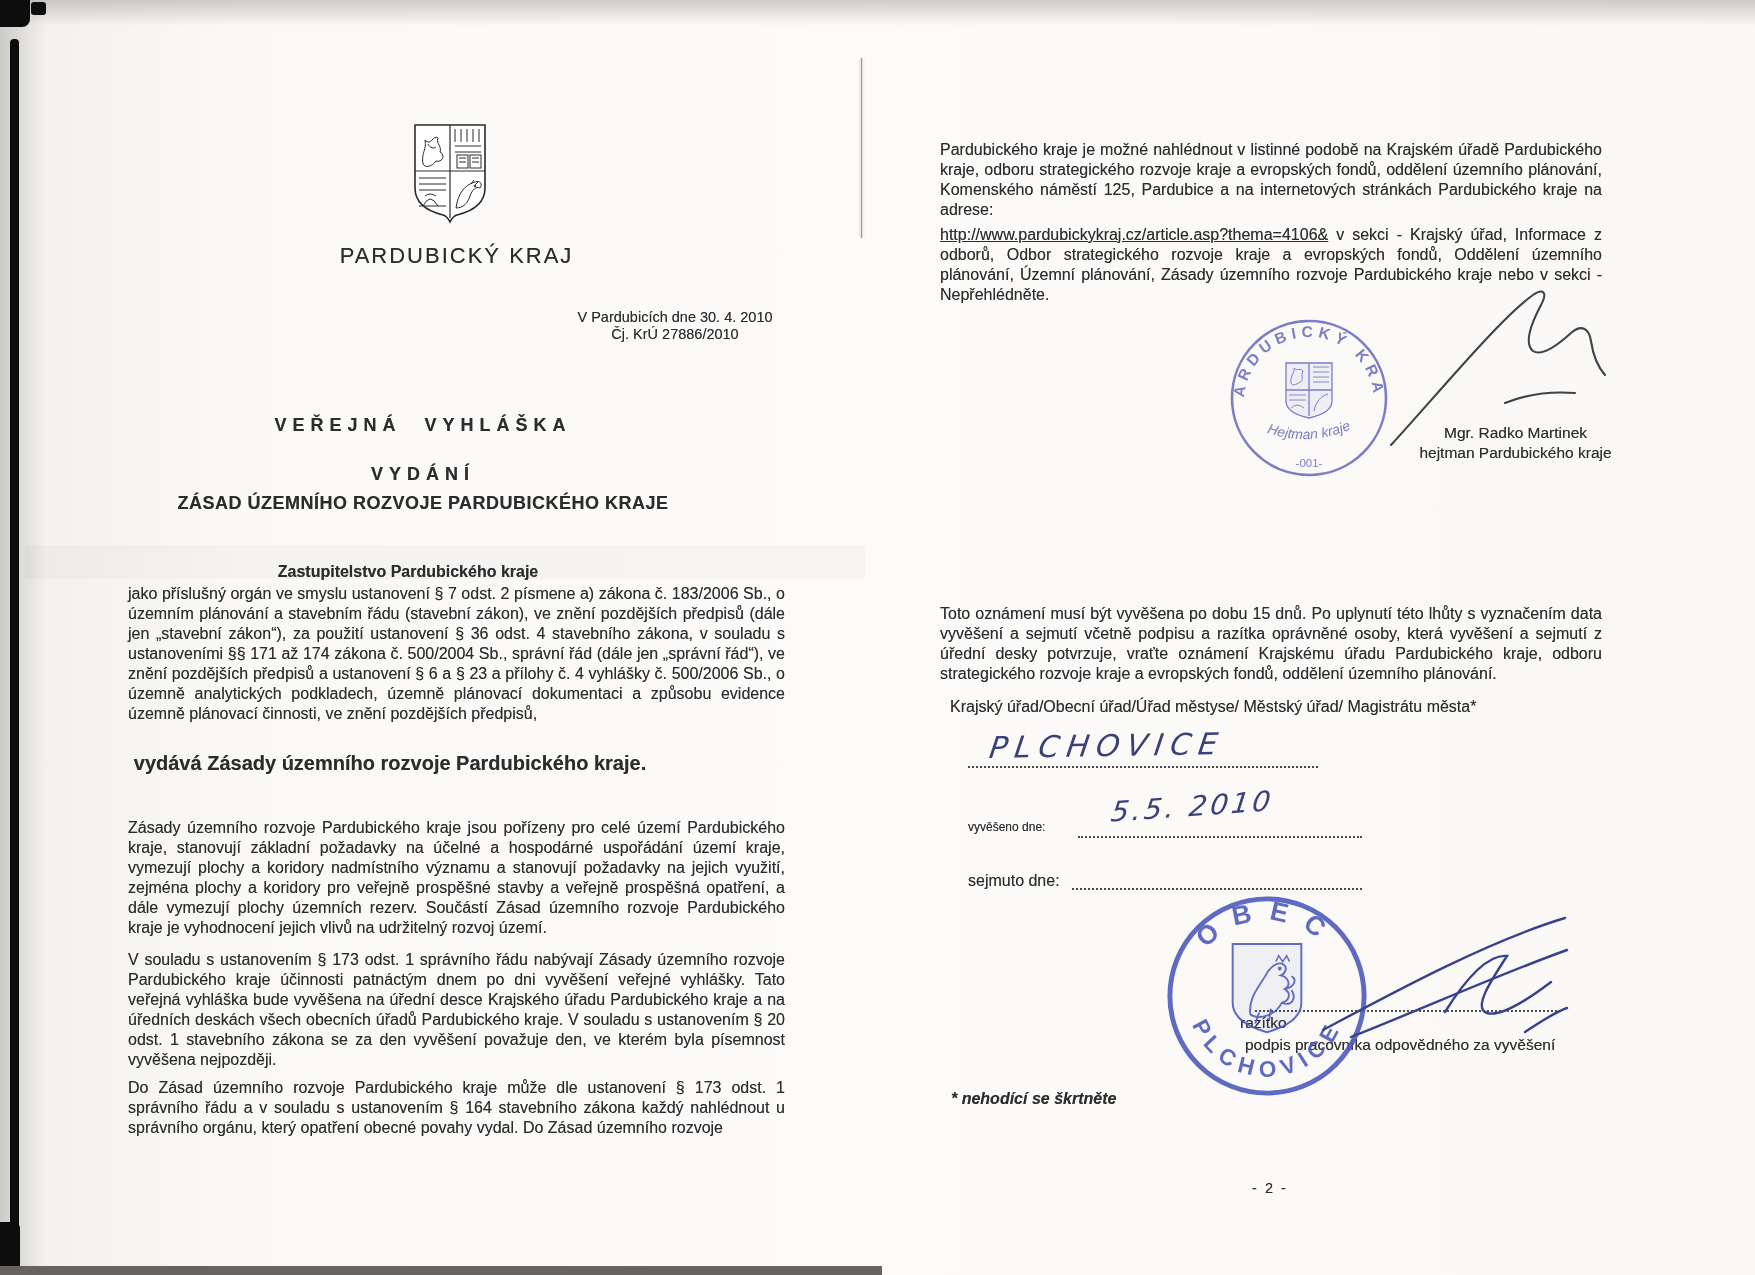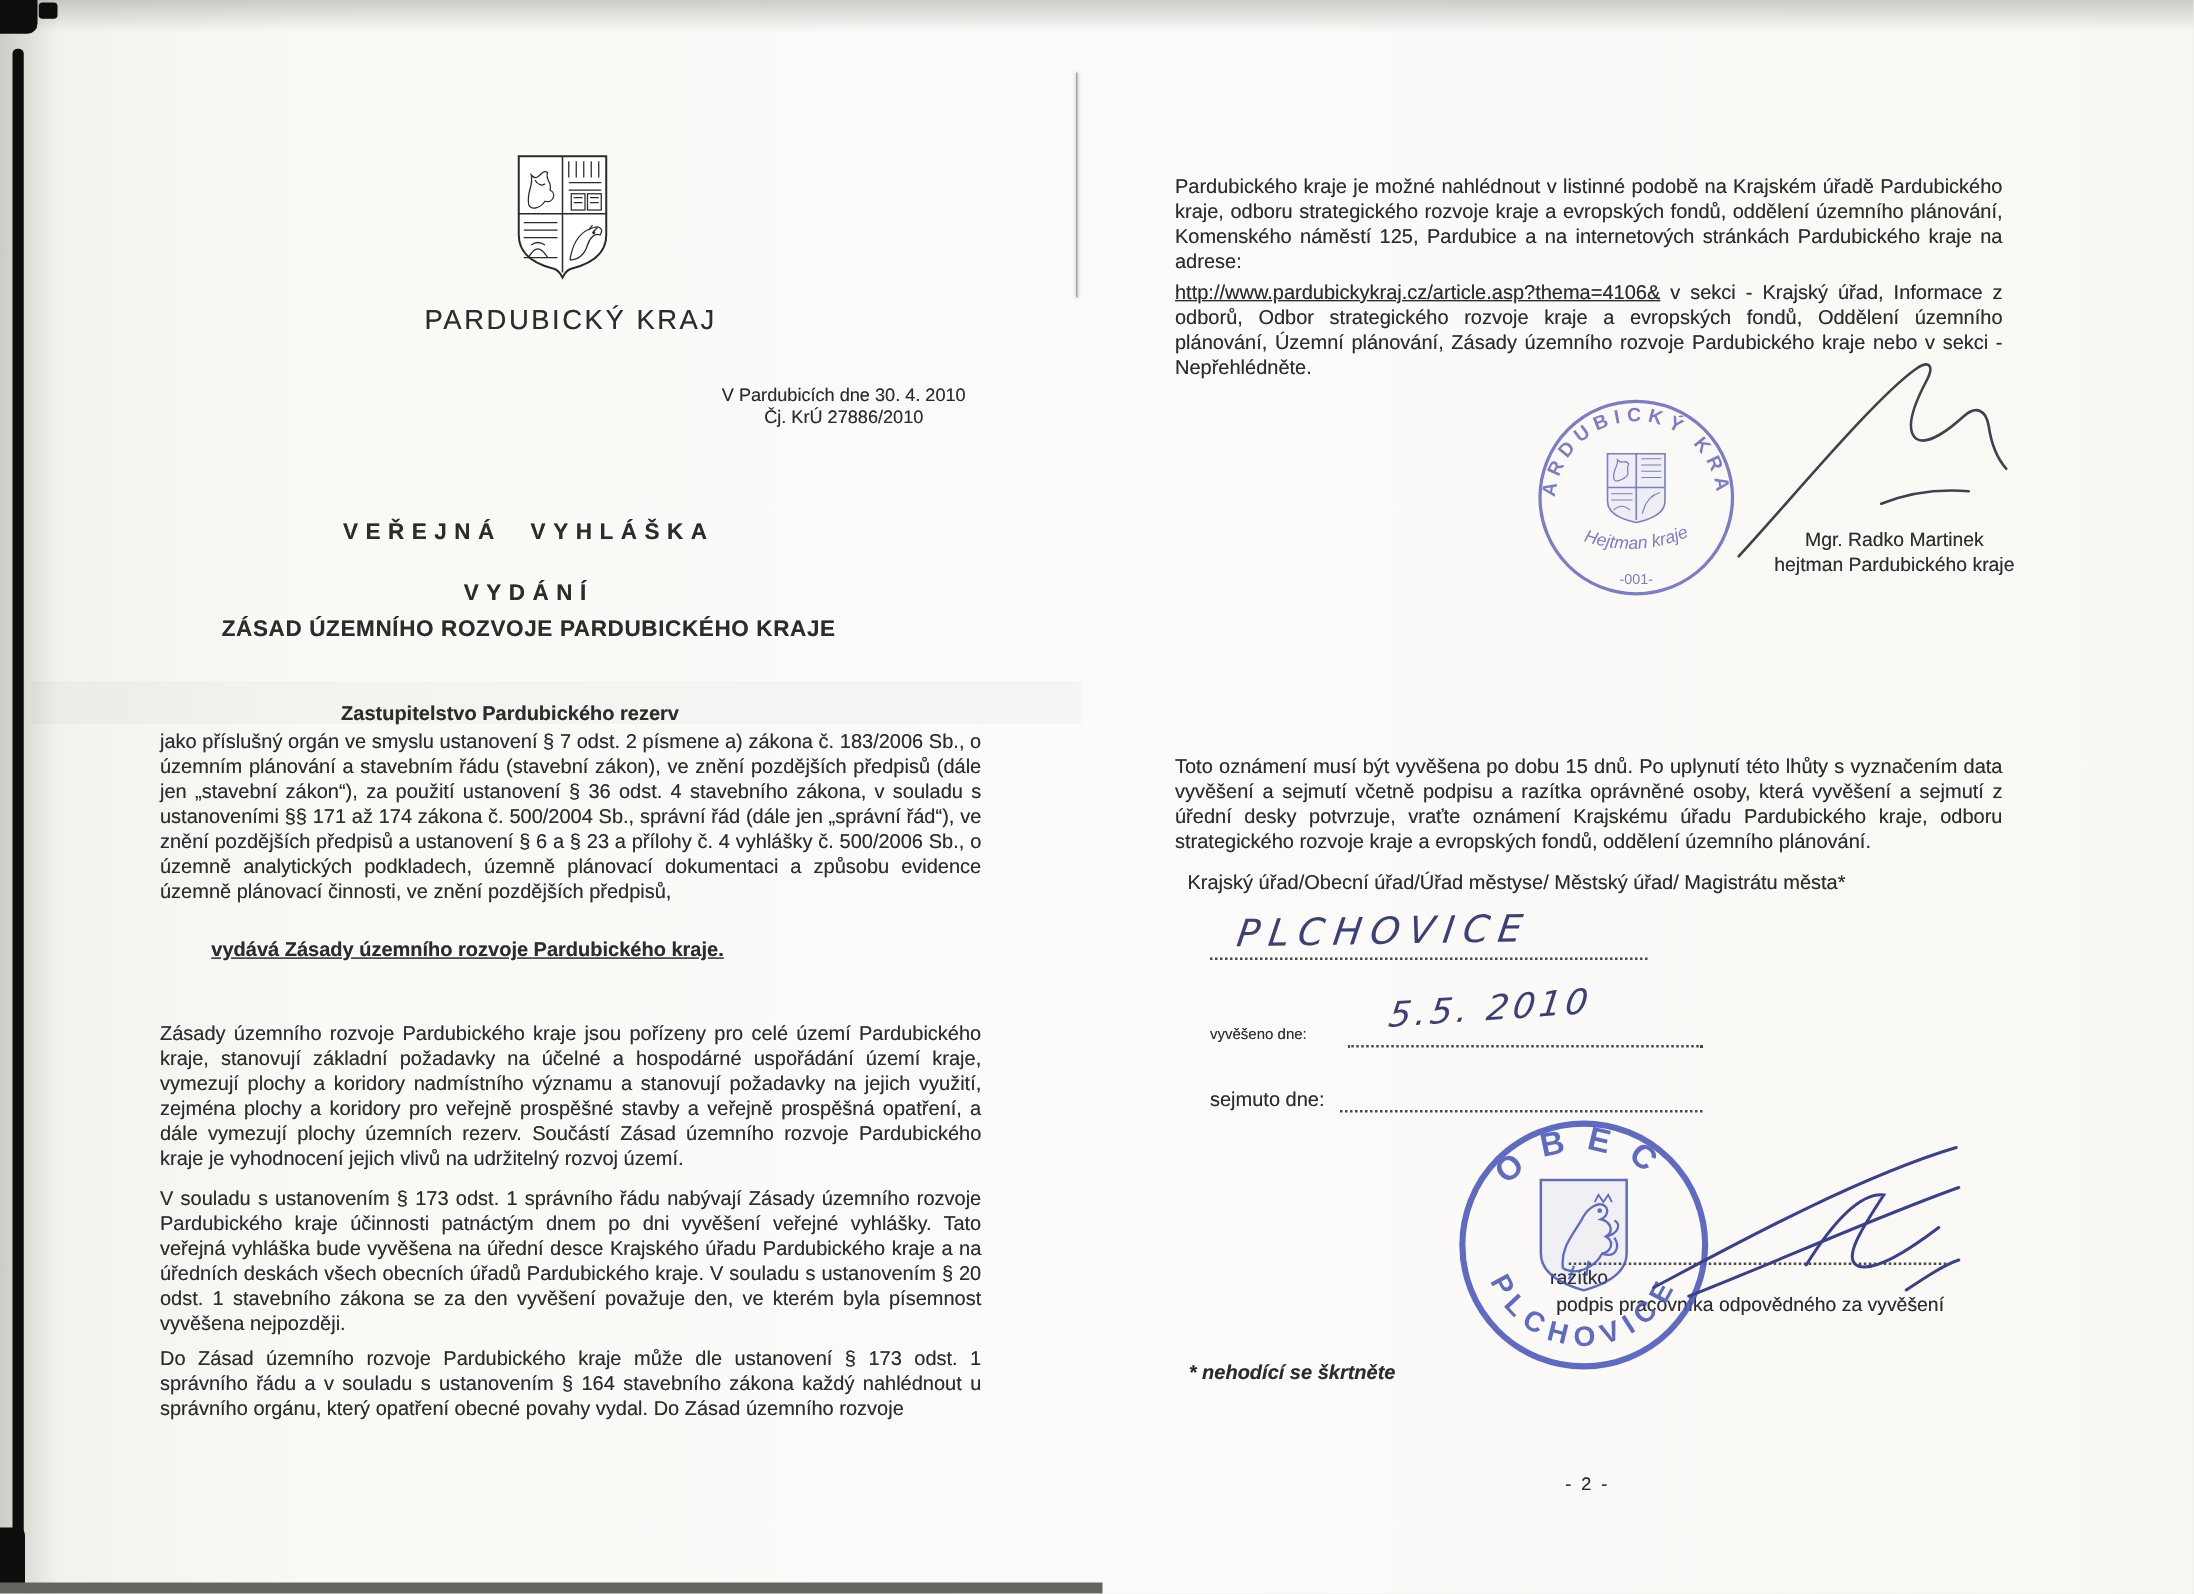--- a/index.html
+++ b/index.html
@@ -76,25 +76,25 @@
     <div>V Pardubicích dne 30. 4. 2010</div>
     <div>Čj. KrÚ 27886/2010</div>
   </div>
 
   <div class="abs txt heading-sp center" style="left:128px;top:464px;width:590px;">VYDÁNÍ</div>
 
   <div class="abs txt heading-sp center" style="left:128px;top:415px;width:590px;">VEŘEJNÁ VYHLÁŠKA</div>
 
   <div class="abs txt bold center" style="left:108px;top:493px;width:630px;font-size:18px;letter-spacing:.5px;">ZÁSAD ÚZEMNÍHO ROZVOJE PARDUBICKÉHO KRAJE</div>
 
-  <div class="abs txt bold center" style="left:118px;top:563px;width:580px;font-size:16px;">Zastupitelstvo Pardubického rezerv</div>
+  <div class="abs txt bold center" style="left:118px;top:563px;width:580px;font-size:16px;">Zastupitelstvo Pardubického kraje</div>
 
   <div class="abs txt body-text" style="left:128px;top:584px;width:657px;">jako příslušný orgán ve smyslu ustanovení § 7 odst. 2 písmene a) zákona č. 183/2006 Sb., o územním plánování a stavebním řádu (stavební zákon), ve znění pozdějších předpisů (dále jen „stavební zákon“), za použití ustanovení § 36 odst. 4 stavebního zákona, v souladu s ustanoveními §§ 171 až 174 zákona č. 500/2004 Sb., správní řád (dále jen „správní řád“), ve znění pozdějších předpisů a ustanovení § 6 a § 23 a přílohy č. 4 vyhlášky č. 500/2006 Sb., o územně analytických podkladech, územně plánovací dokumentaci a způsobu evidence územně plánovací činnosti, ve znění pozdějších předpisů,</div>
 
-  <div class="abs txt bold center" style="left:84px;top:752px;width:580px;font-size:16px;text-decoration:underline;">vydává Zásady územního rozvoje Pardubického kraje.</div>
+  <div class="abs txt bold center" style="left:100px;top:752px;width:580px;font-size:20px;">vydává Zásady územního rozvoje Pardubického kraje.</div>
 
 
   <div class="abs txt body-text" style="left:128px;top:818px;width:657px;">Zásady územního rozvoje Pardubického kraje jsou pořízeny pro celé území Pardubického kraje, stanovují základní požadavky na účelné a hospodárné uspořádání území kraje, vymezují plochy a koridory nadmístního významu a stanovují požadavky na jejich využití, zejména plochy a koridory pro veřejně prospěšné stavby a veřejně prospěšná opatření, a dále vymezují plochy územních rezerv. Součástí Zásad územního rozvoje Pardubického kraje je vyhodnocení jejich vlivů na udržitelný rozvoj území.</div>
 
   <div class="abs txt body-text" style="left:128px;top:950px;width:657px;">V souladu s ustanovením § 173 odst. 1 správního řádu nabývají Zásady územního rozvoje Pardubického kraje účinnosti patnáctým dnem po dni vyvěšení veřejné vyhlášky. Tato veřejná vyhláška bude vyvěšena na úřední desce Krajského úřadu Pardubického kraje a na úředních deskách všech obecních úřadů Pardubického kraje. V souladu s ustanovením § 20 odst. 1 stavebního zákona se za den vyvěšení považuje den, ve kterém byla písemnost vyvěšena nejpozději.</div>
 
   <div class="abs txt body-text" style="left:128px;top:1078px;width:657px;">Do Zásad územního rozvoje Pardubického kraje může dle ustanovení § 173 odst. 1 správního řádu a v souladu s ustanovením § 164 stavebního zákona každý nahlédnout u správního orgánu, který opatření obecné povahy vydal. Do Zásad územního rozvoje</div>
 
   <div class="abs txt body-text" style="left:940px;top:140px;width:662px;">
     <span>Pardubického kraje je možné nahlédnout v listinné podobě na Krajském úřadě Pardubického kraje, odboru strategického rozvoje kraje a evropských fondů, oddělení územního plánování, Komenského náměstí 125, Pardubice a na internetových stránkách Pardubického kraje na adrese:</span>

